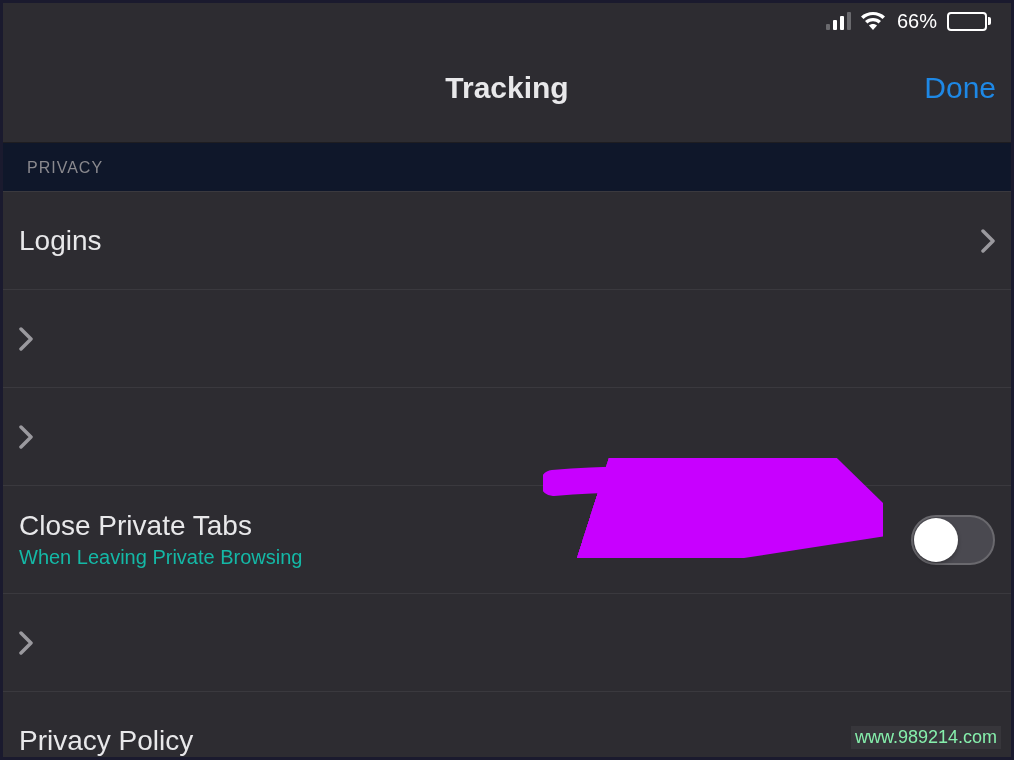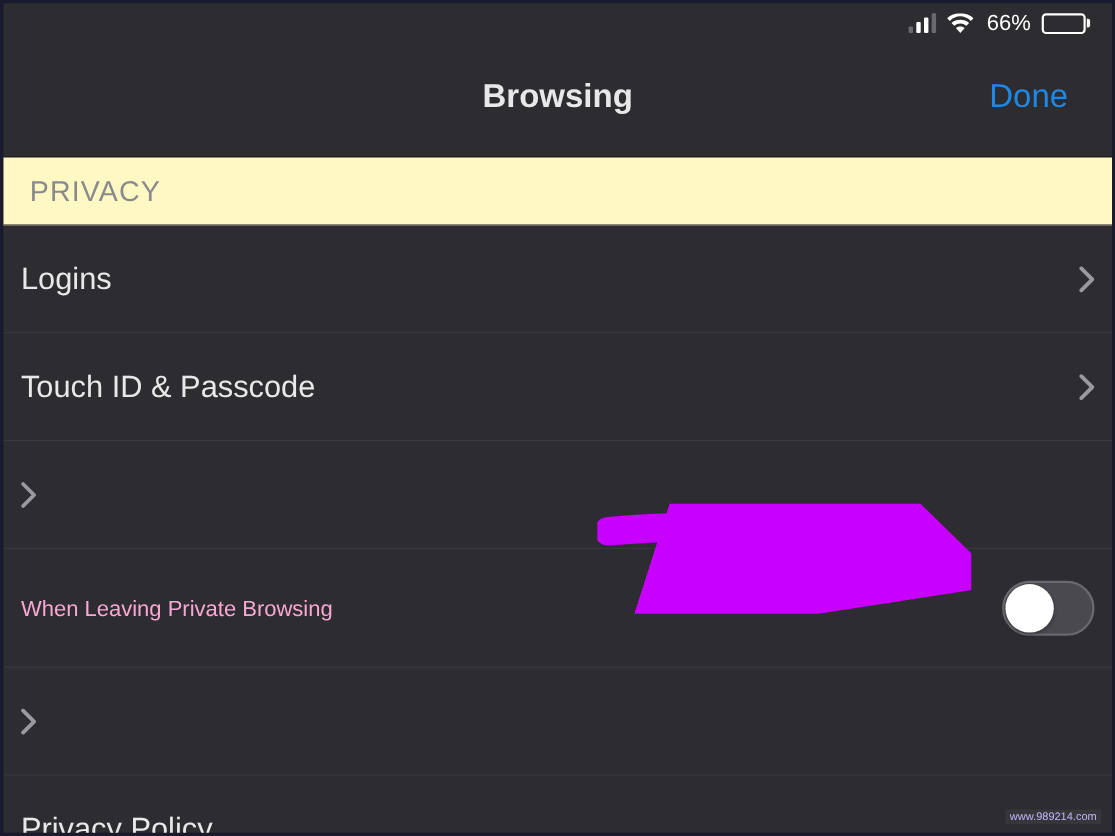--- a/index.html
+++ b/index.html
@@ -75,30 +75,30 @@
       position: relative;
       border-bottom: 1px solid #1e1d21;
     }
     .nav-title {
       font-size: 30px;
       font-weight: 600;
       color: #e8e8ea;
     }
     .nav-done {
       position: absolute;
-      right: 40px;
+      right: 15px;
       font-size: 30px;
       font-weight: 500;
       color: #1e88e5;
       cursor: pointer;
     }
     .section-header {
-      background: #fef9c3;
+      background: #0f172a;
       padding: 16px 24px 14px 24px;
-      font-size: 26px;
+      font-size: 16px;
       color: #8a898e;
       letter-spacing: 1px;
       border-bottom: 1px solid #3a393e;
     }
     .row {
       display: flex;
       align-items: center;
       justify-content: space-between;
       padding: 0 16px;
       height: 98px;
@@ -109,21 +109,21 @@
       display: flex;
       flex-direction: column;
     }
     .row-title {
       font-size: 28px;
       color: #e8e8ea;
       font-weight: 400;
     }
     .row-sub {
       font-size: 20px;
-      color: #f9a8d4;
+      color: #14b8a6;
       margin-top: 4px;
     }
     .row.with-sub {
       height: 108px;
     }
     .chevron {
       color: #9a999e;
       display: flex;
       align-items: center;
     }
@@ -150,22 +150,22 @@
     .annotation-arrow {
       position: absolute;
       top: 455px;
       left: 540px;
       pointer-events: none;
     }
     .watermark {
       position: absolute;
       bottom: 8px;
       right: 10px;
-      font-size: 10px;
-      color: #c4b5fd;
+      font-size: 18px;
+      color: #86efac;
       background: rgba(255,255,255,0.05);
       padding: 1px 4px;
     }
   </style>
 </head>
 <body>
 
 <div class="status-bar">
   <span class="signal-icon">
     <span class="signal-bar dim" style="height:6px"></span>
@@ -179,58 +179,56 @@
     </svg>
   </span>
   <span class="battery-pct">66%</span>
   <span class="battery-icon">
     <span class="battery-body"><span class="battery-fill"></span></span>
     <span class="battery-tip"></span>
   </span>
 </div>
 
 <div class="nav-bar">
-  <div class="nav-title">Browsing</div>
+  <div class="nav-title">Tracking</div>
   <div class="nav-done">Done</div>
 </div>
 
 <div class="section-header">PRIVACY</div>
 
 <div class="row">
   <div class="row-text">
       <span class="row-title">Logins</span>
     </div>
   <span class="chevron">
     <svg width="14" height="24" viewBox="0 0 14 24">
         <path d="M2 2 L12 12 L2 22" stroke="#9a999e" stroke-width="3.5" fill="none" stroke-linecap="round" stroke-linejoin="round"></path>
       </svg>
   </span>
 </div>
 
 <div class="row">
-  <div class="row-text">
-      <span class="row-title">Touch ID &amp; Passcode</span>
-    </div>
   <span class="chevron">
     <svg width="14" height="24" viewBox="0 0 14 24">
         <path d="M2 2 L12 12 L2 22" stroke="#9a999e" stroke-width="3.5" fill="none" stroke-linecap="round" stroke-linejoin="round"></path>
       </svg>
   </span>
 </div>
 
 <div class="row">
   <span class="chevron">
     <svg width="14" height="24" viewBox="0 0 14 24">
         <path d="M2 2 L12 12 L2 22" stroke="#9a999e" stroke-width="3.5" fill="none" stroke-linecap="round" stroke-linejoin="round"></path>
       </svg>
   </span>
 </div>
 
 <div class="row with-sub">
   <div class="row-text">
+    <span class="row-title">Close Private Tabs</span>
     <span class="row-sub">When Leaving Private Browsing</span>
   </div>
   <div class="toggle">
     <div class="toggle-knob"></div>
   </div>
 </div>
 
 <div class="row">
   <span class="chevron">
     <svg width="14" height="24" viewBox="0 0 14 24">

